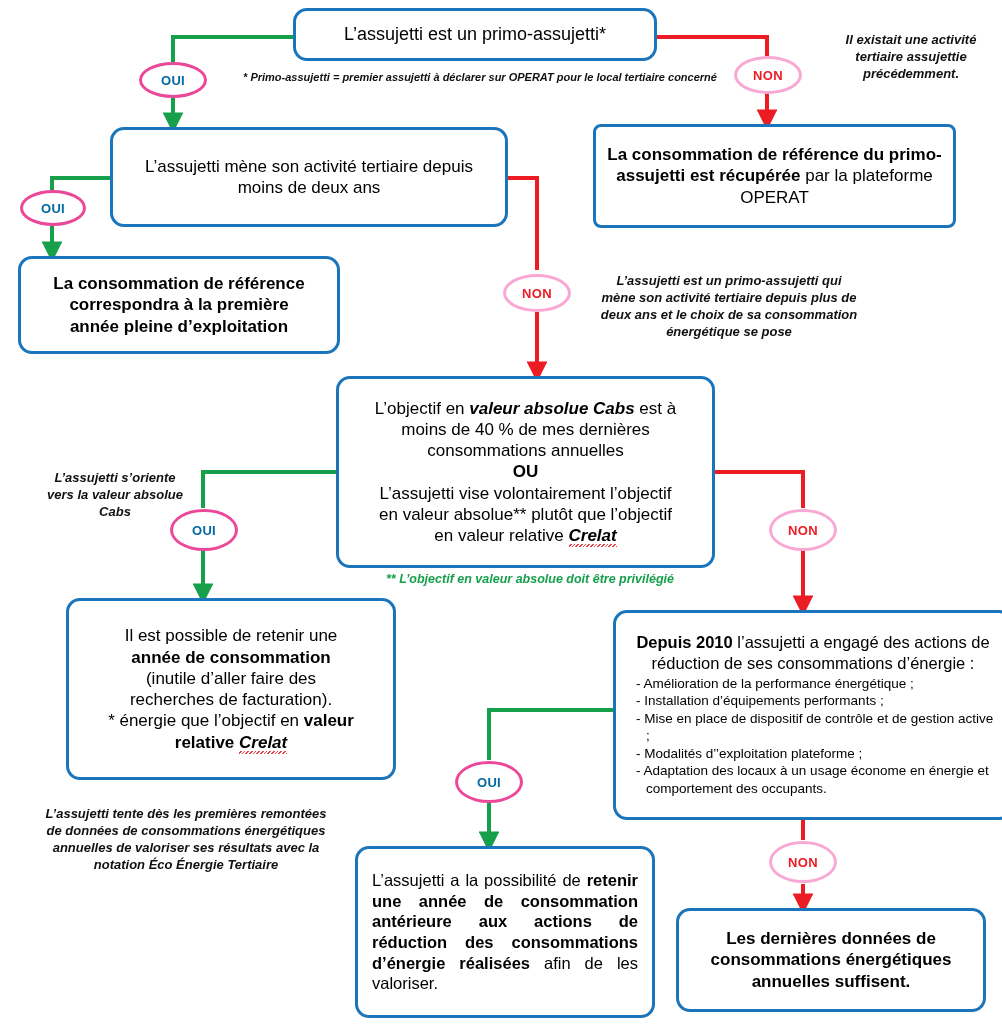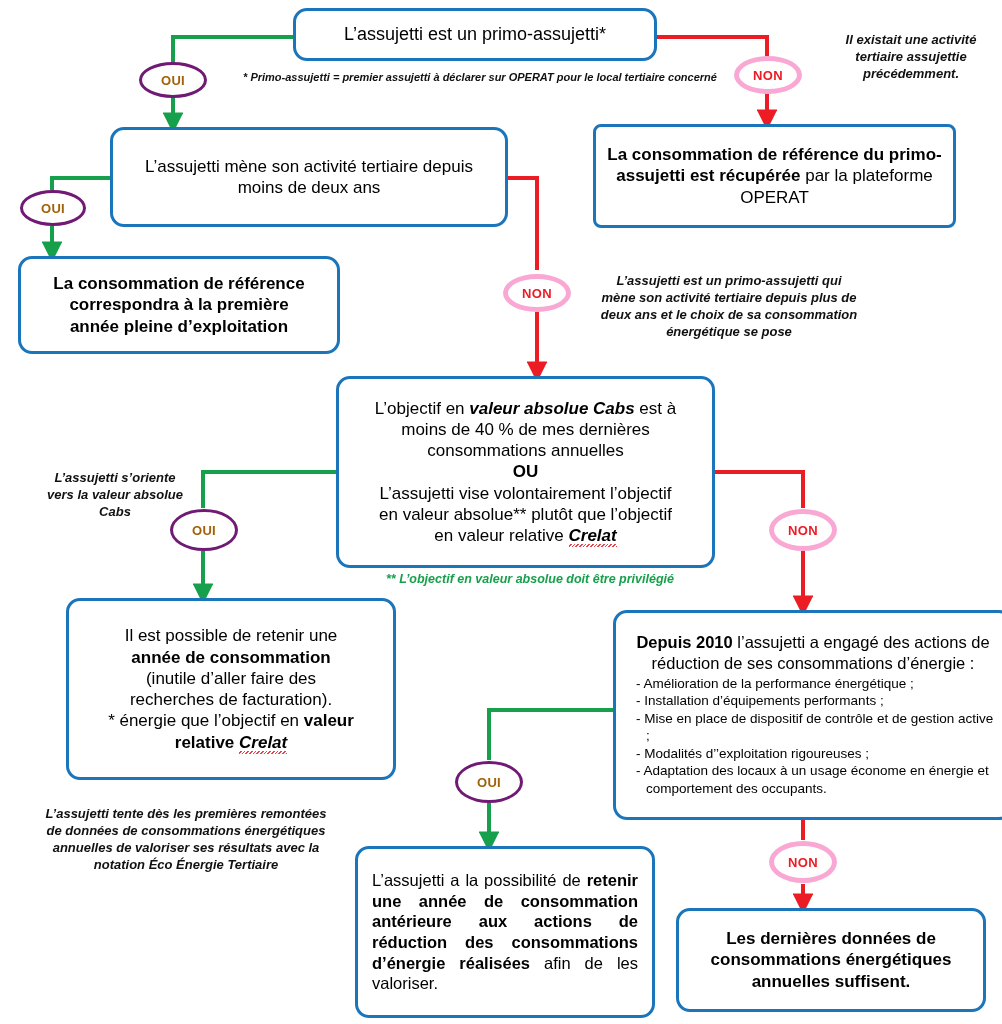--- a/index.html
+++ b/index.html
@@ -53,22 +53,22 @@
   .ellipse {
     position: absolute;
     border-radius: 50%;
     background: #ffffff;
     display: flex;
     align-items: center;
     justify-content: center;
     font-weight: bold;
     letter-spacing: .3px;
   }
-  .ellipse.oui { border: 3px solid #701a75; color: #a16207; text-align: center; }
-  .ellipse.non { border: 5px solid #f9a8d4; color: #ec1c24; }
+  .ellipse.oui { border: 3px solid #ec4899; color: #0369a1; text-align: center; }
+  .ellipse.non { border: 3px solid #f9a8d4; color: #ec1c24; }
   .note {
     position: absolute;
     font-style: italic;
     font-weight: bold;
     text-align: center;
     color: #111111;
     line-height: 1.3;
   }
   .note.green { color: #17a04b; font-weight: bold; }
   .list {
@@ -213,21 +213,21 @@
 
   <div class="node" style="left:613px; top:610px; width:400px; height:210px; font-size:15.5px;">
     <div class="inner" style="padding:6px 12px;">
       <div style="text-align:center; font-size:16.5px; line-height:1.22;">
         <b>Depuis 2010</b><span> l’assujetti a engagé des actions de réduction de ses consommations d’énergie :</span>
       </div>
       <div class="list" style="font-size:13.5px; line-height:1.3;">
         <div>- Amélioration de la performance énergétique ;</div>
         <div>- Installation d’équipements performants ;</div>
         <div>- Mise en place de dispositif de contrôle et de gestion active ;</div>
-        <div>- Modalités d’’exploitation rigoureuses ;</div>
+        <div>- Modalités d’’exploitation plateforme ;</div>
         <div>- Adaptation des locaux à un usage économe en énergie et comportement des occupants.</div>
       </div>
     </div>
   </div>
 
   <div class="note" style="left:45px; top:806px; width:282px; font-size:13px;">
     <span>L’assujetti tente dès les premières remontées de données de consommations énergétiques annuelles de valoriser ses résultats avec la notation Éco Énergie Tertiaire</span>
   </div>
 
   <div class="ellipse oui" style="left:455px; top:761px; width:68px; height:42px; font-size:13px;">

